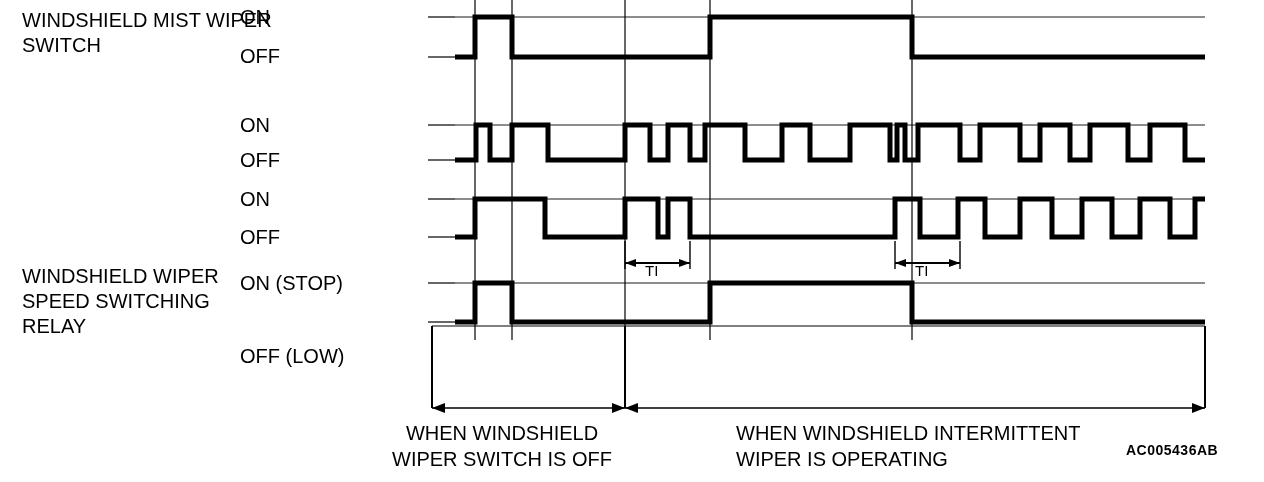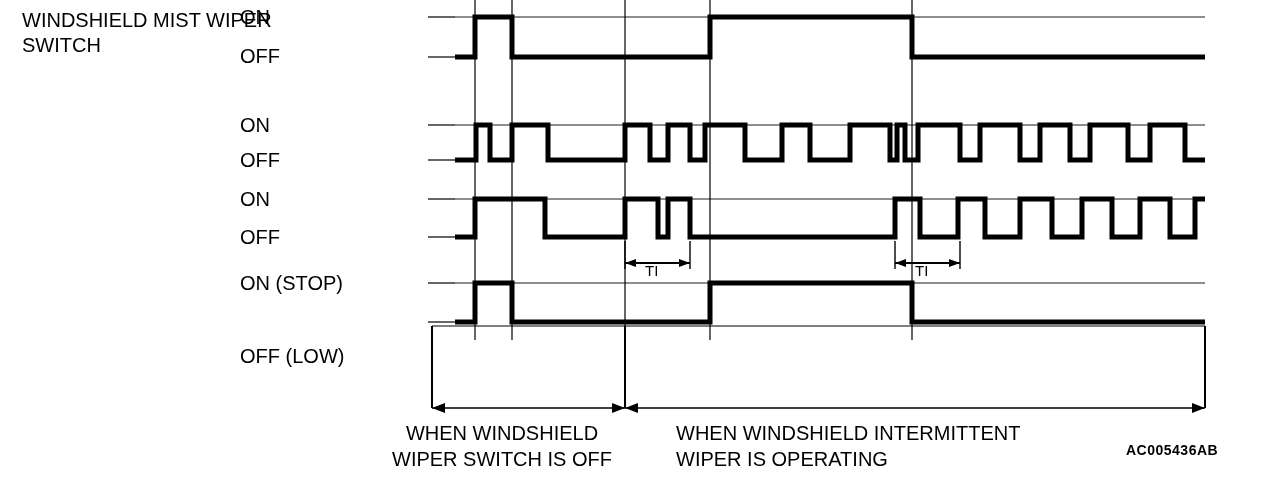--- a/index.html
+++ b/index.html
@@ -19,39 +19,42 @@
 </head>
 <body>
 
 <div id="stage">
 
   <div class="lbl lbl-left" style="left:22px;top:8px;width:350px;">WINDSHIELD MIST WIPER
 SWITCH</div>
 
 
 
+  <div class="lbl lbl-left" style="left:22px;top:264px;width:360px;">WINDSHIELD WIPER
+SPEED SWITCHING
+RELAY</div>
 
   <div class="lbl lbl-right" style="left:240px;top:5px;width:185px;">ON</div>
   <div class="lbl lbl-right" style="left:240px;top:44px;width:185px;">OFF</div>
 
   <div class="lbl lbl-right" style="left:240px;top:113px;width:185px;">ON</div>
   <div class="lbl lbl-right" style="left:240px;top:148px;width:185px;">OFF</div>
 
   <div class="lbl lbl-right" style="left:240px;top:187px;width:185px;">ON</div>
   <div class="lbl lbl-right" style="left:240px;top:225px;width:185px;">OFF</div>
 
   <div class="lbl lbl-right" style="left:240px;top:271px;width:185px;">ON (STOP)</div>
   <div class="lbl lbl-right" style="left:240px;top:328px;width:185px;margin-top:16px;">OFF (LOW)</div>
 
   <div class="ti" id="ti-label-1" style="left:645px;top:262px;">TI</div>
   <div class="ti" id="ti-label-2" style="left:915px;top:262px;">TI</div>
 
   <div class="cap" style="left:392px;top:420px;text-align:center;">WHEN WINDSHIELD
 WIPER SWITCH IS OFF</div>
-  <div class="cap" style="left:676px;top:420px;">WHEN WINDSHIELD INTERMITTENT
+  <div class="cap" style="left:736px;top:420px;">WHEN WINDSHIELD INTERMITTENT
 WIPER IS OPERATING</div>
 
   <div class="code" style="left:1126px;top:442px;">AC005436AB</div>
 
   <svg id="chart" viewBox="0 0 1264 482">
     <g id="guides">
         <line x1="475" y1="0" x2="475" y2="340" stroke="#000000" stroke-width="1.2"></line>
         <line x1="512" y1="0" x2="512" y2="340" stroke="#000000" stroke-width="1.2"></line>
         <line x1="625" y1="0" x2="625" y2="340" stroke="#000000" stroke-width="1.2"></line>
         <line x1="710" y1="0" x2="710" y2="340" stroke="#000000" stroke-width="1.2"></line>

